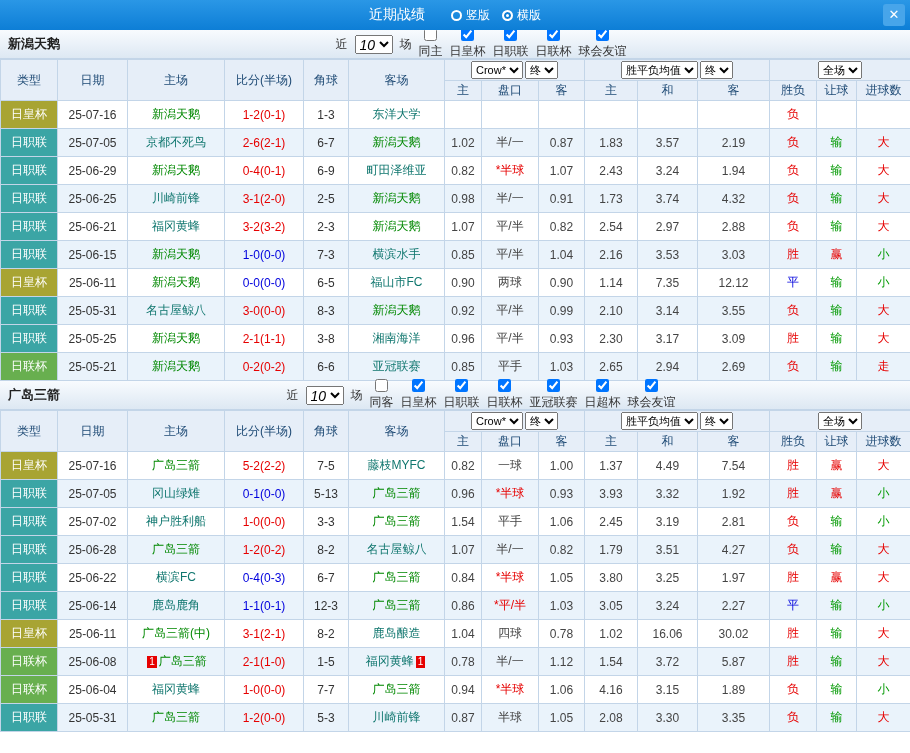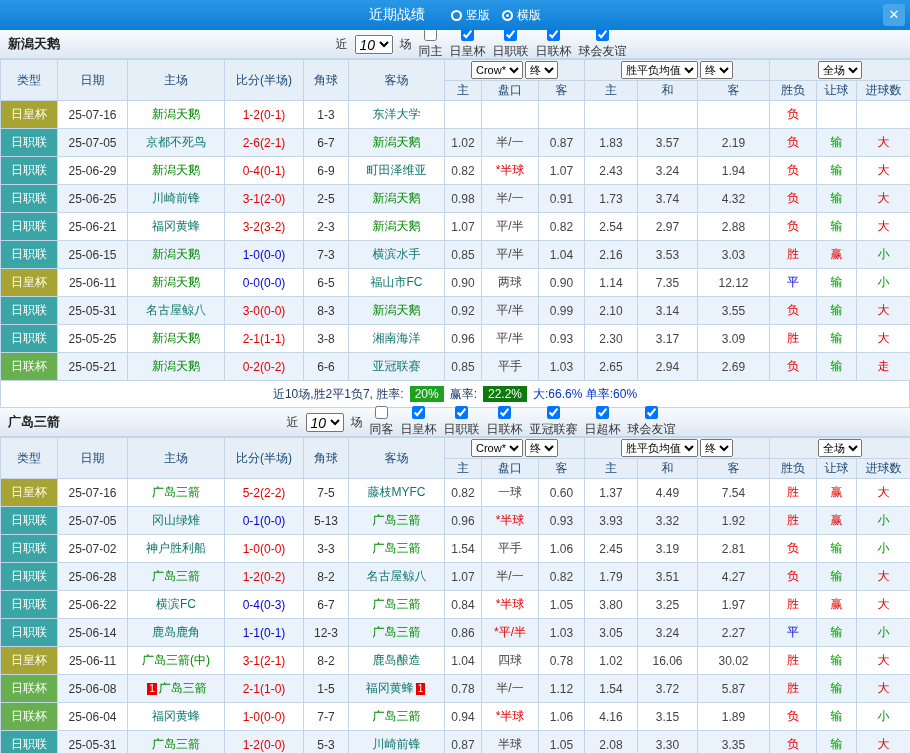--- a/index.html
+++ b/index.html
@@ -320,27 +320,20 @@
             <td class="odds">1.03</td>
             <td class="odds">2.65</td>
             <td class="odds">2.94</td>
             <td class="odds">2.69</td>
             <td class="c-r">负</td>
             <td class="c-g">输</td>
             <td class="c-r">走</td>
           </tr>
         </tbody>
       </table>
-      <div class="summary">
-        <span class="lead">近10场,胜2平1负7, 胜率:</span>
-        <span class="badge1">20%</span>
-        <span class="lead">赢率:</span>
-        <span class="badge2">22.2%</span>
-        <span class="tail">大:66.6% 单率:60%</span>
-      </div>
     </div>
     <div class="section">
       <div class="section-bar">
         <span class="team-name">广岛三箭</span>
         <div class="controls">
           <span>近</span>
           <select><option>10</option></select>
           <span>场</span>
           <label class="filter">
             <input type="checkbox" style="">
@@ -417,21 +410,21 @@
         <tbody>
           <tr>
             <td class="type" style="background: rgb(168, 164, 51);">日皇杯</td>
             <td class="date">25-07-16</td>
             <td><span class="team">广岛三箭</span></td>
             <td class="sc-red">5-2(2-2)</td>
             <td class="corner">7-5</td>
             <td><span class="opp">藤枝MYFC</span></td>
             <td class="odds">0.82</td>
             <td class="odds">一球</td>
-            <td class="odds">0.60</td>
+            <td class="odds">1.00</td>
             <td class="odds">1.37</td>
             <td class="odds">4.49</td>
             <td class="odds">7.54</td>
             <td class="c-r">胜</td>
             <td class="c-r">赢</td>
             <td class="c-r">大</td>
           </tr>
           <tr>
             <td class="type" style="background: rgb(59, 165, 165);">日职联</td>
             <td class="date">25-07-05</td>

